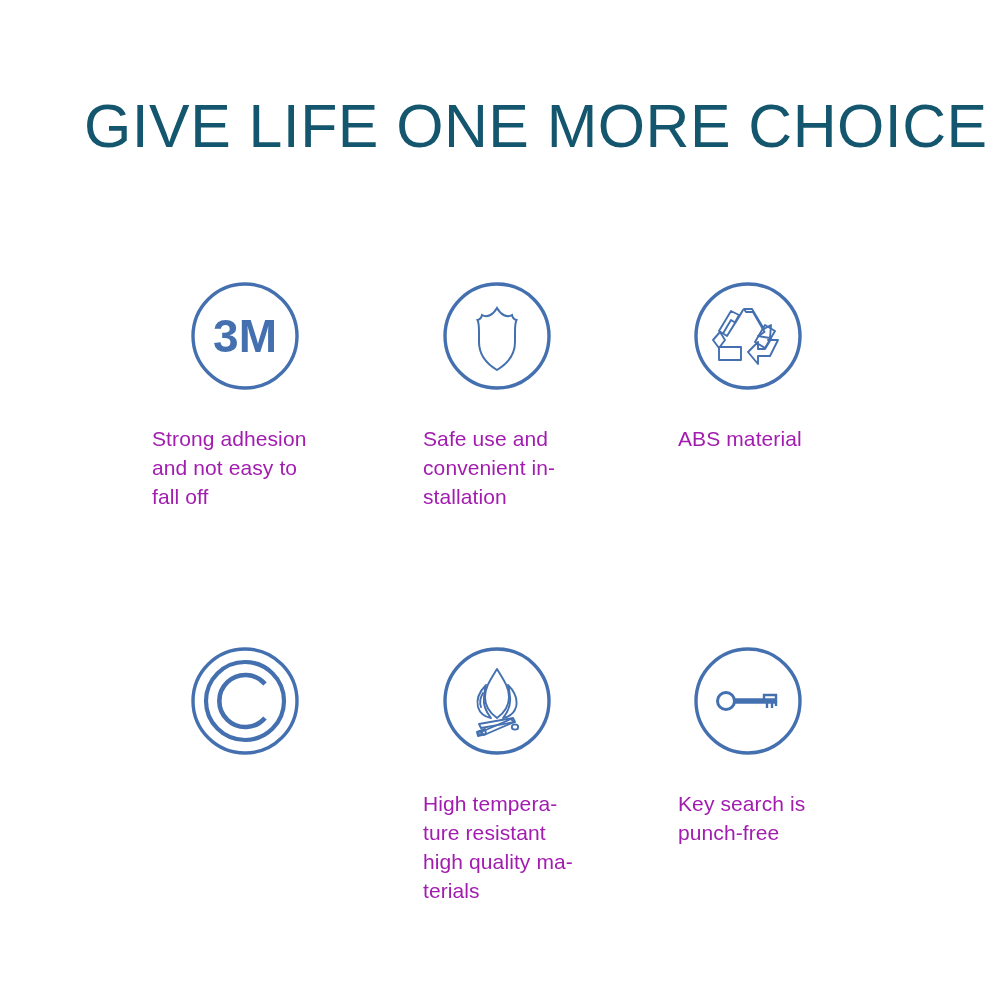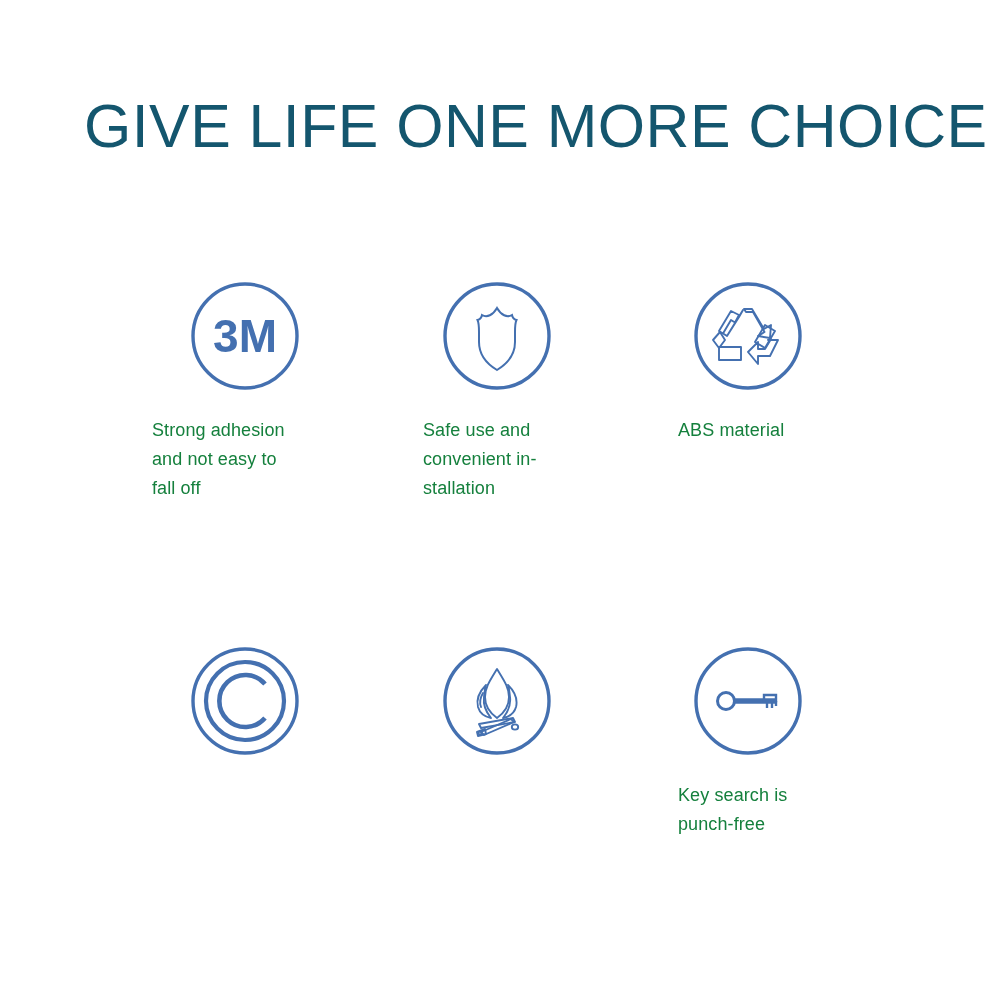--- a/index.html
+++ b/index.html
@@ -69,25 +69,25 @@
     justify-content: center;
   }
 
   .icon-circle {
     width: 112px;
     height: 112px;
     display: block;
   }
 
   .caption {
-    margin-top: 24px;
+    margin-top: 32px;
     padding-left: 33px;
-    font-size: 18px;
+    font-size: 21px;
     line-height: 29px;
-    color: #15803d;
+    color: #a21caf;
     font-weight: 400;
     letter-spacing: 0.1px;
     white-space: pre-line;
     font-family: "Liberation Sans", "DejaVu Sans", sans-serif;
   }
 
   
   .col-1 .caption { padding-left: 52px; }
   .col-2 .caption { padding-left: 56px; }
 
@@ -194,20 +194,24 @@
             <path d="M42 48 C 39 53, 38.5 58, 40 62"></path>
 
             <path d="M38 79 L72 73 L74 77 L40 83 Z"></path>
             <path d="M40 87 L70 74 L73 77 L43 90 Z"></path>
             <ellipse cx="74" cy="82" rx="3.2" ry="2.6"></ellipse>
             <path d="M36 87 L44 84 L45 89 L37 91 Z"></path>
             <circle cx="39" cy="88" r="1.5"></circle>
           </g>
         </svg>
       </div>
+      <div class="caption">High tempera-
+ture resistant
+high quality ma-
+terials</div>
     </div>
 
     <div class="feature col-2 row-1">
       <div class="icon-wrap">
         <svg class="icon-circle" viewBox="0 0 112 112">
           <circle cx="56" cy="56" r="52" fill="none" stroke="#4470b0" stroke-width="3.4"></circle>
           <g stroke="#4470b0" fill="none">
             <circle cx="34" cy="56" r="8.5" stroke-width="3"></circle>
             <path d="M42.5 56 L84 56" stroke-width="5.4" stroke-linecap="butt"></path>
             <path d="M72 50 L84 50 L84 56 L72 56 Z" stroke-width="2.4" fill="none"></path>

